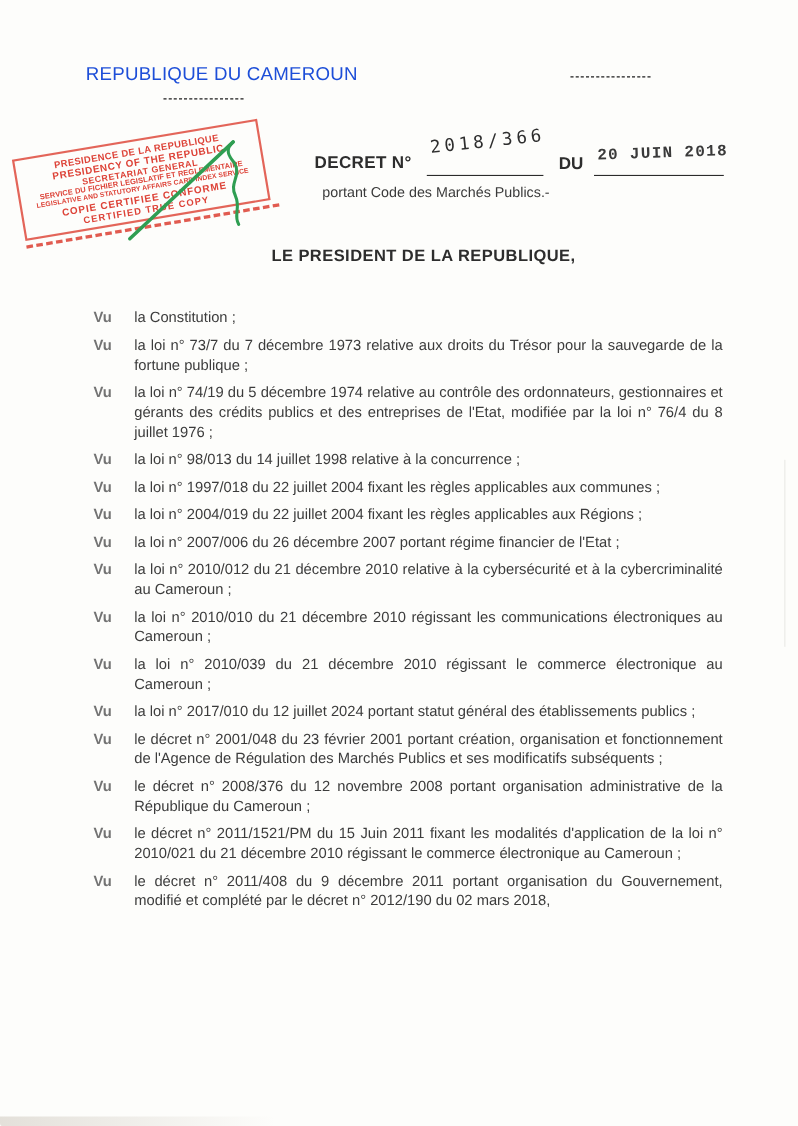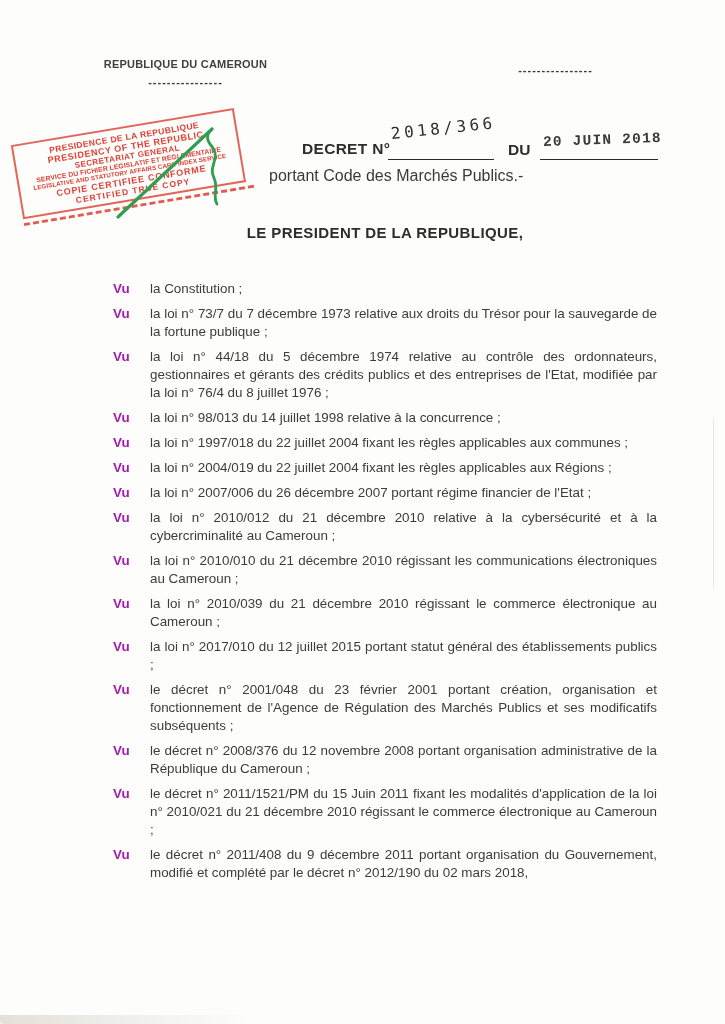--- a/index.html
+++ b/index.html
@@ -7,21 +7,21 @@
     width:725px;height:1024px;position:relative;overflow:hidden;
     background:#fdfdfb;
     font-family:"Liberation Sans", sans-serif;
     color:#3a3a3a;
   }
 
   
   .hdr-block{position:absolute;top:58px;width:215px;text-align:center;}
   .hdr-left{left:78px;}
   .hdr-right{left:448px;}
-  .hdr-title{font-weight:bold;font-size:11px;color:#404040;letter-spacing:.2px;white-space:nowrap;}
+  .hdr-title{font-weight:normal;font-size:17px;color:#1d4ed8;letter-spacing:.2px;white-space:nowrap;}
   .hdr-rule{font-weight:bold;font-size:11px;letter-spacing:1px;color:#3a3a3a;margin-top:6px;}
 
   
   .stamp{
     position:absolute;left:16px;top:126px;width:226px;
     transform:rotate(-9.5deg);transform-origin:50% 50%;
   }
   .stamp-box{
     border:2.5px solid rgba(220,62,49,.8);
     padding:4px 2px 3px 2px;
@@ -34,48 +34,48 @@
   .st-l4{font-size:6.8px;letter-spacing:.1px;}
   .st-l5{font-size:6.2px;letter-spacing:.1px;}
   .st-l6{font-size:9px;letter-spacing:.8px;margin-top:1px;}
   .st-l7{font-size:8.5px;letter-spacing:1px;}
   .stamp-dashes{
     margin-top:4px;border-top:3px dashed rgba(220,62,49,.85);height:0;width:103%;
   }
   .pen-mark{position:absolute;left:100px;top:112px;pointer-events:none;}
 
   
-  .decree-label{position:absolute;left:302px;top:140px;font-weight:bold;font-size:15.5px;color:#2d2d2d;letter-spacing:.3px;}
+  .decree-label{position:absolute;left:286px;top:140px;font-weight:bold;font-size:15.5px;color:#2d2d2d;letter-spacing:.3px;}
   .decree-underline-1{position:absolute;left:388px;top:159px;width:106px;border-bottom:1.7px solid #2b2b2b;}
   .decree-number{
     position:absolute;left:392px;top:124px;
     font-family:"DejaVu Sans Mono", monospace;
     font-size:16px;letter-spacing:3.5px;color:#2e2e2e;
     transform:rotate(-6deg);transform-origin:left bottom;white-space:nowrap;
   }
   .decree-du{position:absolute;left:508px;top:141px;font-weight:bold;font-size:15.5px;color:#2d2d2d;text-align:center;}
   .decree-underline-2{position:absolute;left:540px;top:159px;width:118px;border-bottom:1.7px solid #2b2b2b;}
   .decree-date{
     position:absolute;left:543px;top:132px;
     font-family:"Liberation Mono", monospace;
     font-size:14.5px;letter-spacing:1.2px;color:#3a3a3a;font-weight:bold;
     transform:rotate(-2deg);white-space:nowrap;
   }
-  .decree-subject{position:absolute;left:269px;top:167px;font-size:16px;color:#3a3a3a;}
+  .decree-subject{position:absolute;left:293px;top:167px;font-size:13px;color:#3a3a3a;}
 
   
   .main-heading{
     position:absolute;left:0;top:224px;width:770px;text-align:center;
     font-weight:bold;font-size:15px;color:#2d2d2d;letter-spacing:.4px;
   }
 
   
   .vu-list{position:absolute;left:85px;top:280px;width:572px;}
   .vu-item{display:flex;margin-bottom:7px;}
-  .vu-item-label{flex:0 0 37px;font-weight:bold;font-size:13.4px;line-height:18px;color:#a21caf;margin-left:28px;}
+  .vu-item-label{flex:0 0 37px;font-weight:bold;font-size:13.4px;line-height:18px;color:#737373;}
   .vu-item-text{flex:1;font-size:13.4px;line-height:18px;text-align:justify;color:#3c3c3c;}
 
   
   .edge-line{position:absolute;right:11px;top:418px;width:1px;height:170px;background:#e9e9e6;}
   .bottom-shadow{
     position:absolute;left:0;bottom:0;width:250px;height:9px;
     background:linear-gradient(90deg, rgba(180,170,155,.35), rgba(180,170,155,0));
     border-radius:0 0 0 3px;
   }
 </style>
@@ -124,21 +124,21 @@
     <div class="vu-item-text">la Constitution ;</div>
   </div>
 
   <div class="vu-item">
     <div class="vu-item-label">Vu</div>
     <div class="vu-item-text">la loi n° 73/7 du 7 décembre 1973 relative aux droits du Trésor pour la sauvegarde de la fortune publique ;</div>
   </div>
 
   <div class="vu-item">
     <div class="vu-item-label">Vu</div>
-    <div class="vu-item-text">la loi n° 44/18 du 5 décembre 1974 relative au contrôle des ordonnateurs, gestionnaires et gérants des crédits publics et des entreprises de l'Etat, modifiée par la loi n° 76/4 du 8 juillet 1976 ;</div>
+    <div class="vu-item-text">la loi n° 74/19 du 5 décembre 1974 relative au contrôle des ordonnateurs, gestionnaires et gérants des crédits publics et des entreprises de l'Etat, modifiée par la loi n° 76/4 du 8 juillet 1976 ;</div>
   </div>
 
   <div class="vu-item">
     <div class="vu-item-label">Vu</div>
     <div class="vu-item-text">la loi n° 98/013 du 14 juillet 1998 relative à la concurrence ;</div>
   </div>
 
   <div class="vu-item">
     <div class="vu-item-label">Vu</div>
     <div class="vu-item-text">la loi n° 1997/018 du 22 juillet 2004 fixant les règles applicables aux communes ;</div>
@@ -164,21 +164,21 @@
     <div class="vu-item-text">la loi n° 2010/010 du 21 décembre 2010 régissant les communications électroniques au Cameroun ;</div>
   </div>
 
   <div class="vu-item">
     <div class="vu-item-label">Vu</div>
     <div class="vu-item-text">la loi n° 2010/039 du 21 décembre 2010 régissant le commerce électronique au Cameroun ;</div>
   </div>
 
   <div class="vu-item">
     <div class="vu-item-label">Vu</div>
-    <div class="vu-item-text">la loi n° 2017/010 du 12 juillet 2015 portant statut général des établissements publics ;</div>
+    <div class="vu-item-text">la loi n° 2017/010 du 12 juillet 2024 portant statut général des établissements publics ;</div>
   </div>
 
   <div class="vu-item">
     <div class="vu-item-label">Vu</div>
     <div class="vu-item-text">le décret n° 2001/048 du 23 février 2001 portant création, organisation et fonctionnement de l'Agence de Régulation des Marchés Publics et ses modificatifs subséquents ;</div>
   </div>
 
   <div class="vu-item">
     <div class="vu-item-label">Vu</div>
     <div class="vu-item-text">le décret n° 2008/376 du 12 novembre 2008 portant organisation administrative de la République du Cameroun ;</div>

